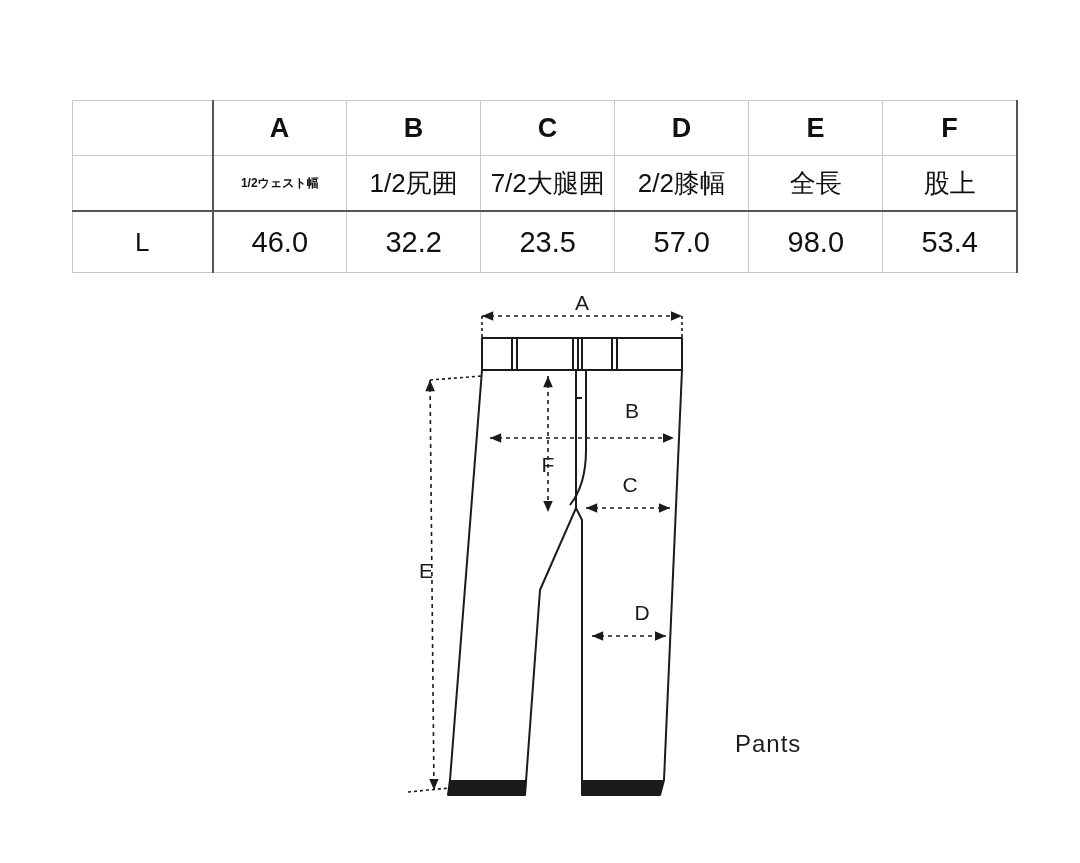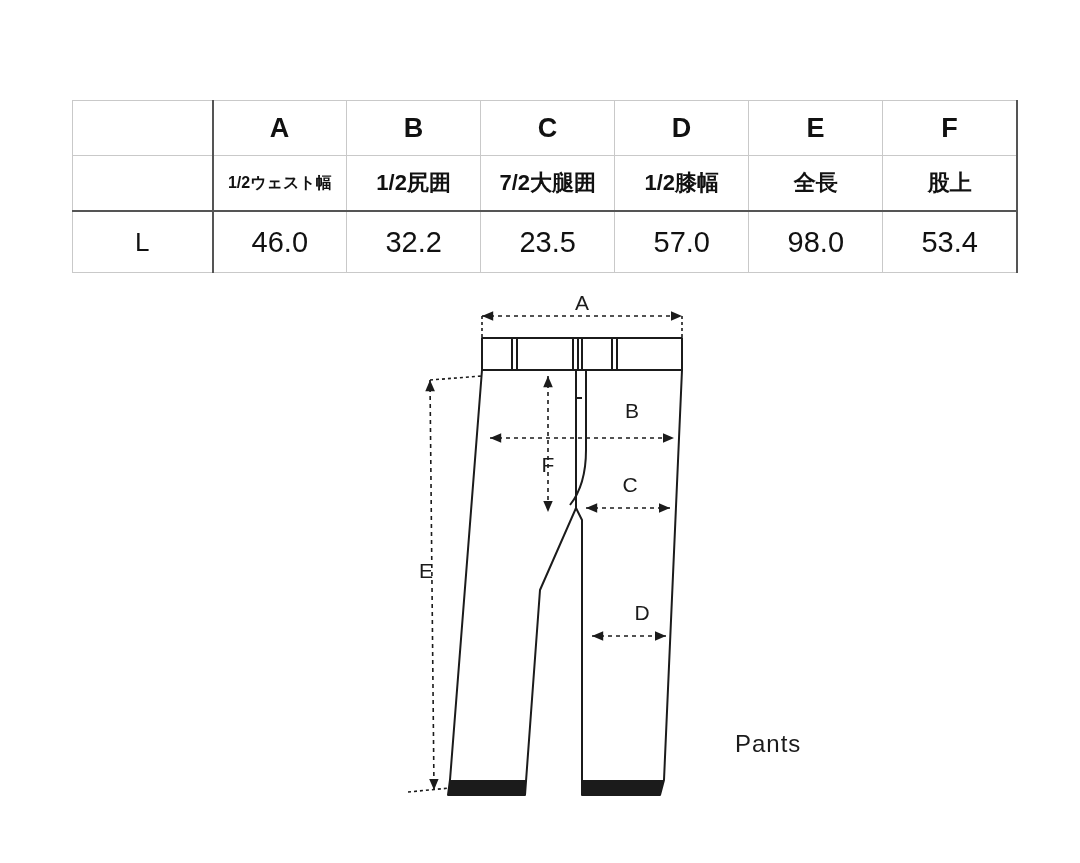--- a/index.html
+++ b/index.html
@@ -43,27 +43,27 @@
   .vsep-strong { border-left: 2px solid #555 !important; }
   .hsep-strong { border-top: 2px solid #555 !important; }
   .vend-strong { border-right: 2px solid #555 !important; }
 
   .letter {
     font-size: 27px;
     font-weight: bold;
     letter-spacing: 0.5px;
   }
   .jp-name {
-    font-size: 22px;
-    font-weight: bold;
+    font-size: 26px;
+    font-weight: normal;
     white-space: nowrap;
     overflow: hidden;
   }
   .jp-name.small {
-    font-size: 16px;
+    font-size: 12px;
     font-weight: bold;
   }
   .size-name {
     font-size: 26px;
     font-weight: normal;
   }
   .value {
     font-size: 29px;
     font-weight: normal;
     margin-left: 40px;
@@ -109,21 +109,21 @@
       <td class="letter">C</td>
       <td class="letter">D</td>
       <td class="letter">E</td>
       <td class="letter vend-strong">F</td>
     </tr>
     <tr class="row-names">
       <td></td>
       <td class="jp-name small vsep-strong">1/2ウェスト幅</td>
       <td class="jp-name">1/2尻囲</td>
       <td class="jp-name">7/2大腿囲</td>
-      <td class="jp-name">1/2膝幅</td>
+      <td class="jp-name">2/2膝幅</td>
       <td class="jp-name">全長</td>
       <td class="jp-name vend-strong">股上</td>
     </tr>
     <tr class="row-values">
       <td class="size-name hsep-strong">L</td>
       <td class="value vsep-strong hsep-strong">46.0</td>
       <td class="value hsep-strong">32.2</td>
       <td class="value hsep-strong">23.5</td>
       <td class="value hsep-strong">57.0</td>
       <td class="value hsep-strong">98.0</td>

